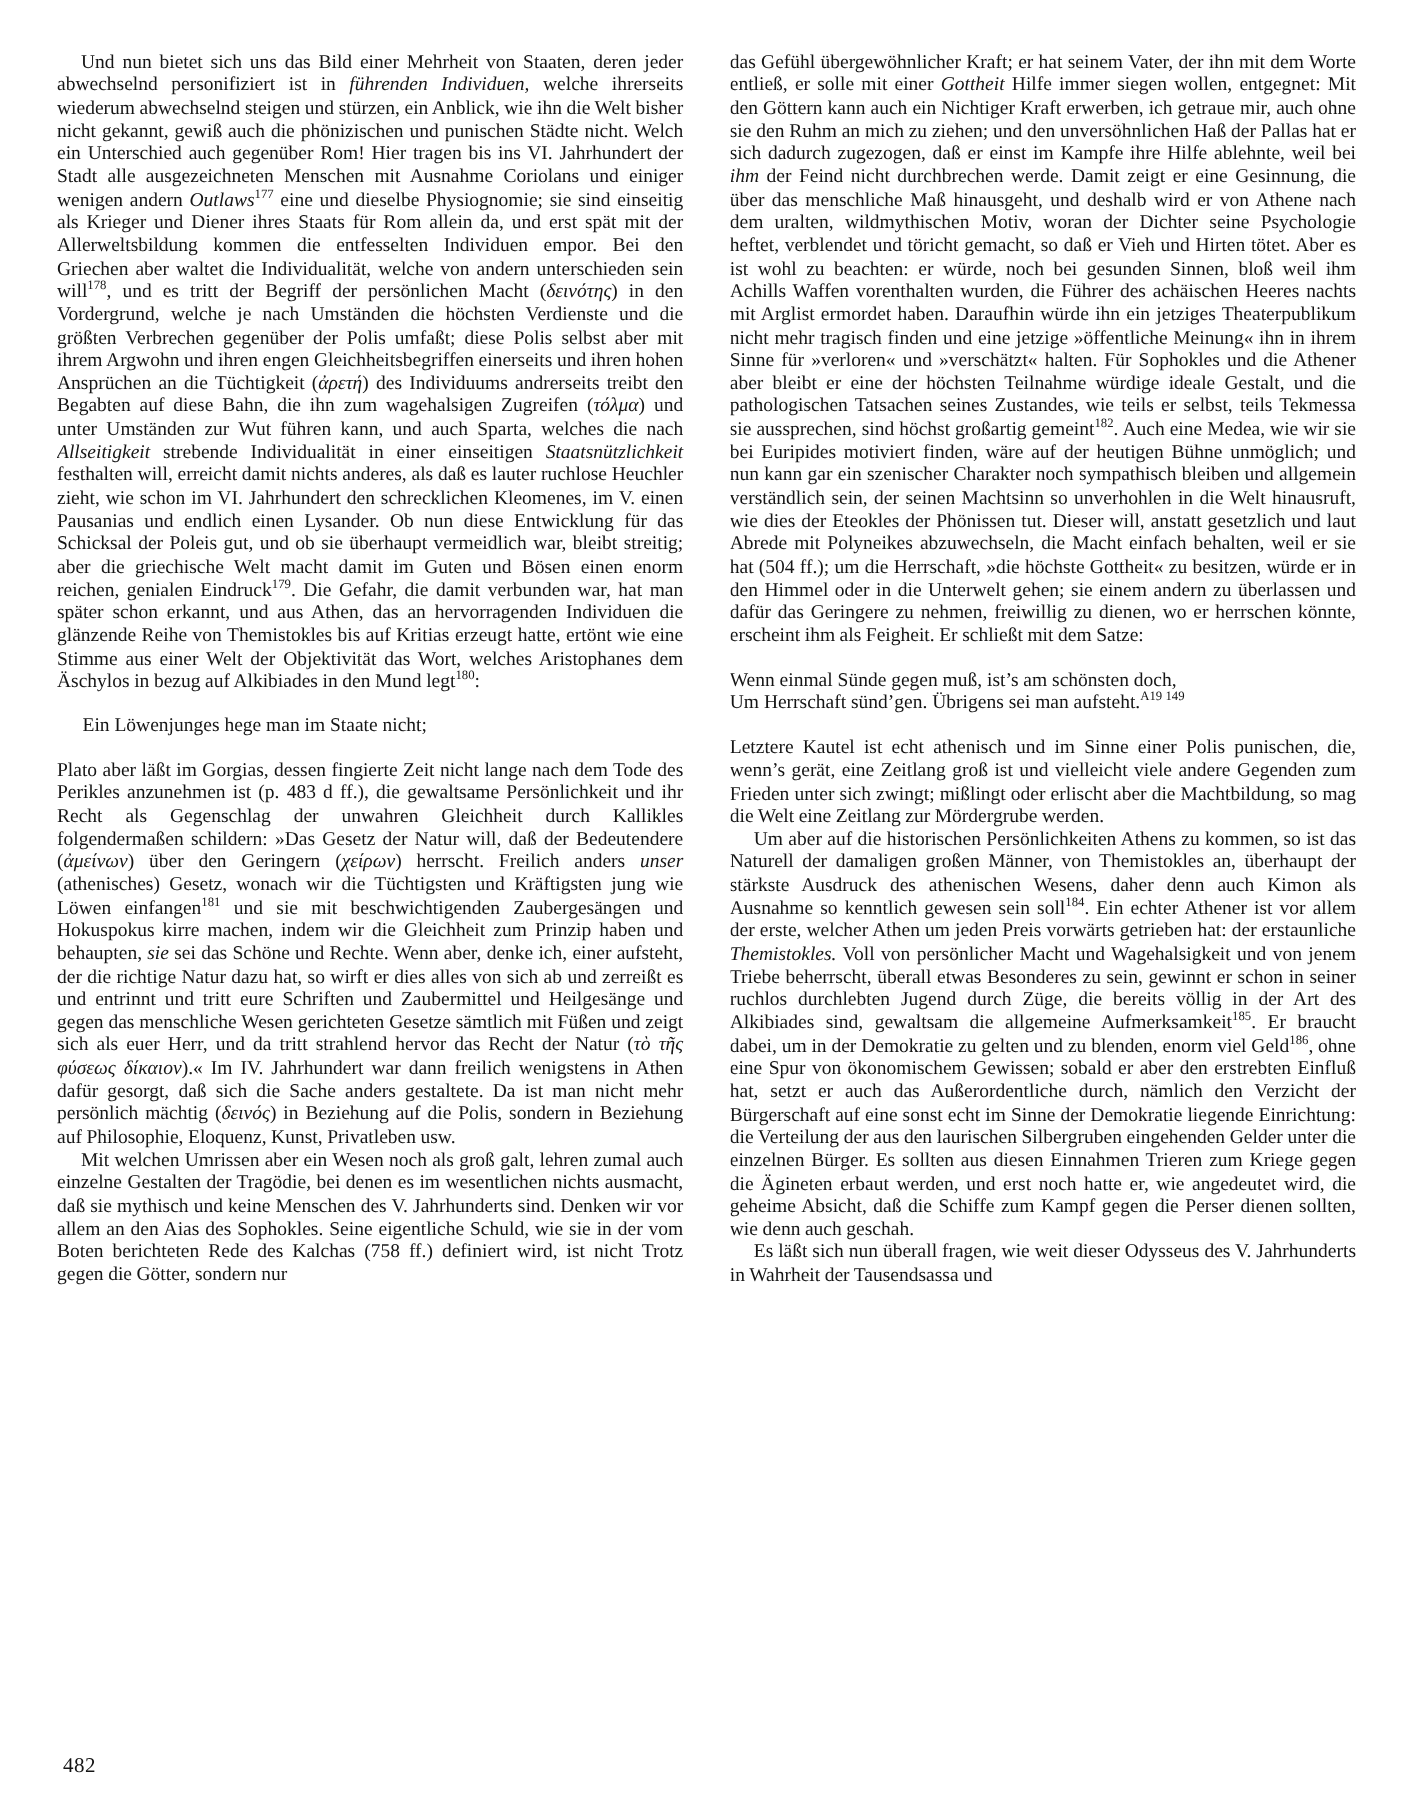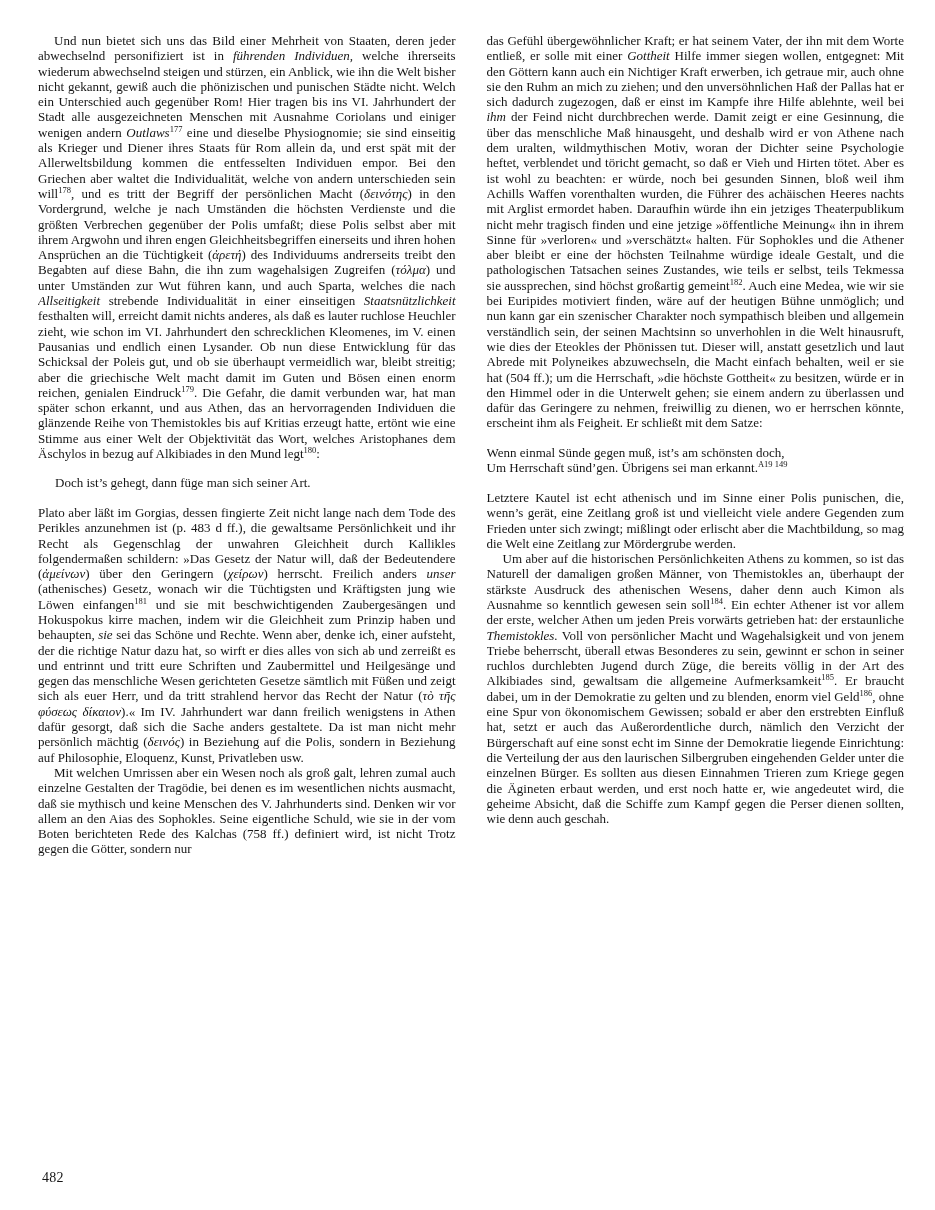--- a/index.html
+++ b/index.html
@@ -60,29 +60,30 @@
   }
 </style>
 </head>
 <body>
 
 <div class="page">
   <div class="columns">
     <div class="column">
         <p class="para indent"><span>Und nun bietet sich uns das Bild einer Mehrheit von Staaten, deren jeder abwechselnd personifiziert ist in </span><span class="it">führenden Individuen,</span><span> welche ihrerseits wiederum abwechselnd steigen und stürzen, ein Anblick, wie ihn die Welt bisher nicht gekannt, gewiß auch die phönizischen und punischen Städte nicht. Welch ein Unterschied auch gegenüber Rom! Hier tragen bis ins VI. Jahrhundert der Stadt alle ausgezeichneten Menschen mit Ausnahme Coriolans und einiger wenigen andern </span><span class="it">Outlaws</span><sup class="fnref">177</sup><span> eine und dieselbe Physiognomie; sie sind einseitig als Krieger und Diener ihres Staats für Rom allein da, und erst spät mit der Allerweltsbildung kommen die entfesselten Individuen empor. Bei den Griechen aber waltet die Individualität, welche von andern unterschieden sein will</span><sup class="fnref">178</sup><span>, und es tritt der Begriff der persönlichen Macht (</span><span class="it">δεινότης</span><span>) in den Vordergrund, welche je nach Umständen die höchsten Verdienste und die größten Verbrechen gegenüber der Polis umfaßt; diese Polis selbst aber mit ihrem Argwohn und ihren engen Gleichheitsbegriffen einerseits und ihren hohen Ansprüchen an die Tüchtigkeit (</span><span class="it">ἀρετή</span><span>) des Individuums andrerseits treibt den Begabten auf diese Bahn, die ihn zum wagehalsigen Zugreifen (</span><span class="it">τόλμα</span><span>) und unter Umständen zur Wut führen kann, und auch Sparta, welches die nach </span><span class="it">Allseitigkeit</span><span> strebende Individualität in einer einseitigen </span><span class="it">Staatsnützlichkeit</span><span> festhalten will, erreicht damit nichts anderes, als daß es lauter ruchlose Heuchler zieht, wie schon im VI. Jahrhundert den schrecklichen Kleomenes, im V. einen Pausanias und endlich einen Lysander. Ob nun diese Entwicklung für das Schicksal der Poleis gut, und ob sie überhaupt vermeidlich war, bleibt streitig; aber die griechische Welt macht damit im Guten und Bösen einen enorm reichen, genialen Eindruck</span><sup class="fnref">179</sup><span>. Die Gefahr, die damit verbunden war, hat man später schon erkannt, und aus Athen, das an hervorragenden Individuen die glänzende Reihe von Themistokles bis auf Kritias erzeugt hatte, ertönt wie eine Stimme aus einer Welt der Objektivität das Wort, welches Aristophanes dem Äschylos in bezug auf Alkibiades in den Mund legt</span><sup class="fnref">180</sup><span>:</span></p>
         <div class="verse verse-indent">
-          <div class="verse-line"><span>Doch ist’s gehegt, dann füge man sich seiner Art.</span></div>
+          <div class="verse-line"><span>Ein Löwenjunges hege man im Staate nicht;</span></div>
         </div>
         <p class="para"><span>Plato aber läßt im Gorgias, dessen fingierte Zeit nicht lange nach dem Tode des Perikles anzunehmen ist (p. 483 d ff.), die gewaltsame Persönlichkeit und ihr Recht als Gegenschlag der unwahren Gleichheit durch Kallikles folgendermaßen schildern: »Das Gesetz der Natur will, daß der Bedeutendere (</span><span class="it">ἀμείνων</span><span>) über den Geringern (</span><span class="it">χείρων</span><span>) herrscht. Freilich anders </span><span class="it">unser</span><span> (athenisches) Gesetz, wonach wir die Tüchtigsten und Kräftigsten jung wie Löwen einfangen</span><sup class="fnref">181</sup><span> und sie mit beschwichtigenden Zaubergesängen und Hokuspokus kirre machen, indem wir die Gleichheit zum Prinzip haben und behaupten, </span><span class="it">sie</span><span> sei das Schöne und Rechte. Wenn aber, denke ich, einer aufsteht, der die richtige Natur dazu hat, so wirft er dies alles von sich ab und zerreißt es und entrinnt und tritt eure Schriften und Zaubermittel und Heilgesänge und gegen das menschliche Wesen gerichteten Gesetze sämtlich mit Füßen und zeigt sich als euer Herr, und da tritt strahlend hervor das Recht der Natur (</span><span class="it">τὸ τῆς φύσεως δίκαιον</span><span>).« Im IV. Jahrhundert war dann freilich wenigstens in Athen dafür gesorgt, daß sich die Sache anders gestaltete. Da ist man nicht mehr persönlich mächtig (</span><span class="it">δεινός</span><span>) in Beziehung auf die Polis, sondern in Beziehung auf Philosophie, Eloquenz, Kunst, Privatleben usw.</span></p>
         <p class="para indent"><span>Mit welchen Umrissen aber ein Wesen noch als groß galt, lehren zumal auch einzelne Gestalten der Tragödie, bei denen es im wesentlichen nichts ausmacht, daß sie mythisch und keine Menschen des V. Jahrhunderts sind. Denken wir vor allem an den Aias des Sophokles. Seine eigentliche Schuld, wie sie in der vom Boten berichteten Rede des Kalchas (758 ff.) definiert wird, ist nicht Trotz gegen die Götter, sondern nur</span></p>
       </div>
     <div class="column">
         <p class="para"><span>das Gefühl übergewöhnlicher Kraft; er hat seinem Vater, der ihn mit dem Worte entließ, er solle mit einer </span><span class="it">Gottheit</span><span> Hilfe immer siegen wollen, entgegnet: Mit den Göttern kann auch ein Nichtiger Kraft erwerben, ich getraue mir, auch ohne sie den Ruhm an mich zu ziehen; und den unversöhnlichen Haß der Pallas hat er sich dadurch zugezogen, daß er einst im Kampfe ihre Hilfe ablehnte, weil bei </span><span class="it">ihm</span><span> der Feind nicht durchbrechen werde. Damit zeigt er eine Gesinnung, die über das menschliche Maß hinausgeht, und deshalb wird er von Athene nach dem uralten, wildmythischen Motiv, woran der Dichter seine Psychologie heftet, verblendet und töricht gemacht, so daß er Vieh und Hirten tötet. Aber es ist wohl zu beachten: er würde, noch bei gesunden Sinnen, bloß weil ihm Achills Waffen vorenthalten wurden, die Führer des achäischen Heeres nachts mit Arglist ermordet haben. Daraufhin würde ihn ein jetziges Theaterpublikum nicht mehr tragisch finden und eine jetzige »öffentliche Meinung« ihn in ihrem Sinne für »verloren« und »verschätzt« halten. Für Sophokles und die Athener aber bleibt er eine der höchsten Teilnahme würdige ideale Gestalt, und die pathologischen Tatsachen seines Zustandes, wie teils er selbst, teils Tekmessa sie aussprechen, sind höchst großartig gemeint</span><sup class="fnref">182</sup><span>. Auch eine Medea, wie wir sie bei Euripides motiviert finden, wäre auf der heutigen Bühne unmöglich; und nun kann gar ein szenischer Charakter noch sympathisch bleiben und allgemein verständlich sein, der seinen Machtsinn so unverhohlen in die Welt hinausruft, wie dies der Eteokles der Phönissen tut. Dieser will, anstatt gesetzlich und laut Abrede mit Polyneikes abzuwechseln, die Macht einfach behalten, weil er sie hat (504 ff.); um die Herrschaft, »die höchste Gottheit« zu besitzen, würde er in den Himmel oder in die Unterwelt gehen; sie einem andern zu überlassen und dafür das Geringere zu nehmen, freiwillig zu dienen, wo er herrschen könnte, erscheint ihm als Feigheit. Er schließt mit dem Satze:</span></p>
         <div class="verse">
           <div class="verse-line"><span>Wenn einmal Sünde gegen muß, ist’s am schönsten doch,</span></div>
-          <div class="verse-line"><span>Um Herrschaft sünd’gen. Übrigens sei man erkannt.</span><sup class="fnref">A19 149</sup></div>
+          <div class="verse-line"><span>Um Herrschaft sünd’gen. Übrigens sei man aufsteht.</span><sup class="fnref">A19 149</sup></div>
         </div>
         <p class="para"><span>Letztere Kautel ist echt athenisch und im Sinne einer Polis punischen, die, wenn’s gerät, eine Zeitlang groß ist und vielleicht viele andere Gegenden zum Frieden unter sich zwingt; mißlingt oder erlischt aber die Machtbildung, so mag die Welt eine Zeitlang zur Mördergrube werden.</span></p>
         <p class="para indent"><span>Um aber auf die historischen Persönlichkeiten Athens zu kommen, so ist das Naturell der damaligen großen Männer, von Themistokles an, überhaupt der stärkste Ausdruck des athenischen Wesens, daher denn auch Kimon als Ausnahme so kenntlich gewesen sein soll</span><sup class="fnref">184</sup><span>. Ein echter Athener ist vor allem der erste, welcher Athen um jeden Preis vorwärts getrieben hat: der erstaunliche </span><span class="it">Themistokles.</span><span> Voll von persönlicher Macht und Wagehalsigkeit und von jenem Triebe beherrscht, überall etwas Besonderes zu sein, gewinnt er schon in seiner ruchlos durchlebten Jugend durch Züge, die bereits völlig in der Art des Alkibiades sind, gewaltsam die allgemeine Aufmerksamkeit</span><sup class="fnref">185</sup><span>. Er braucht dabei, um in der Demokratie zu gelten und zu blenden, enorm viel Geld</span><sup class="fnref">186</sup><span>, ohne eine Spur von ökonomischem Gewissen; sobald er aber den erstrebten Einfluß hat, setzt er auch das Außerordentliche durch, nämlich den Verzicht der Bürgerschaft auf eine sonst echt im Sinne der Demokratie liegende Einrichtung: die Verteilung der aus den laurischen Silbergruben eingehenden Gelder unter die einzelnen Bürger. Es sollten aus diesen Einnahmen Trieren zum Kriege gegen die Ägineten erbaut werden, und erst noch hatte er, wie angedeutet wird, die geheime Absicht, daß die Schiffe zum Kampf gegen die Perser dienen sollten, wie denn auch geschah.</span></p>
+        <p class="para indent"><span>Es läßt sich nun überall fragen, wie weit dieser Odysseus des V. Jahrhunderts in Wahrheit der Tausendsassa und</span></p>
       </div>
   </div>
   <div class="page-number">482</div>
 </div>
 
 </body></html>

